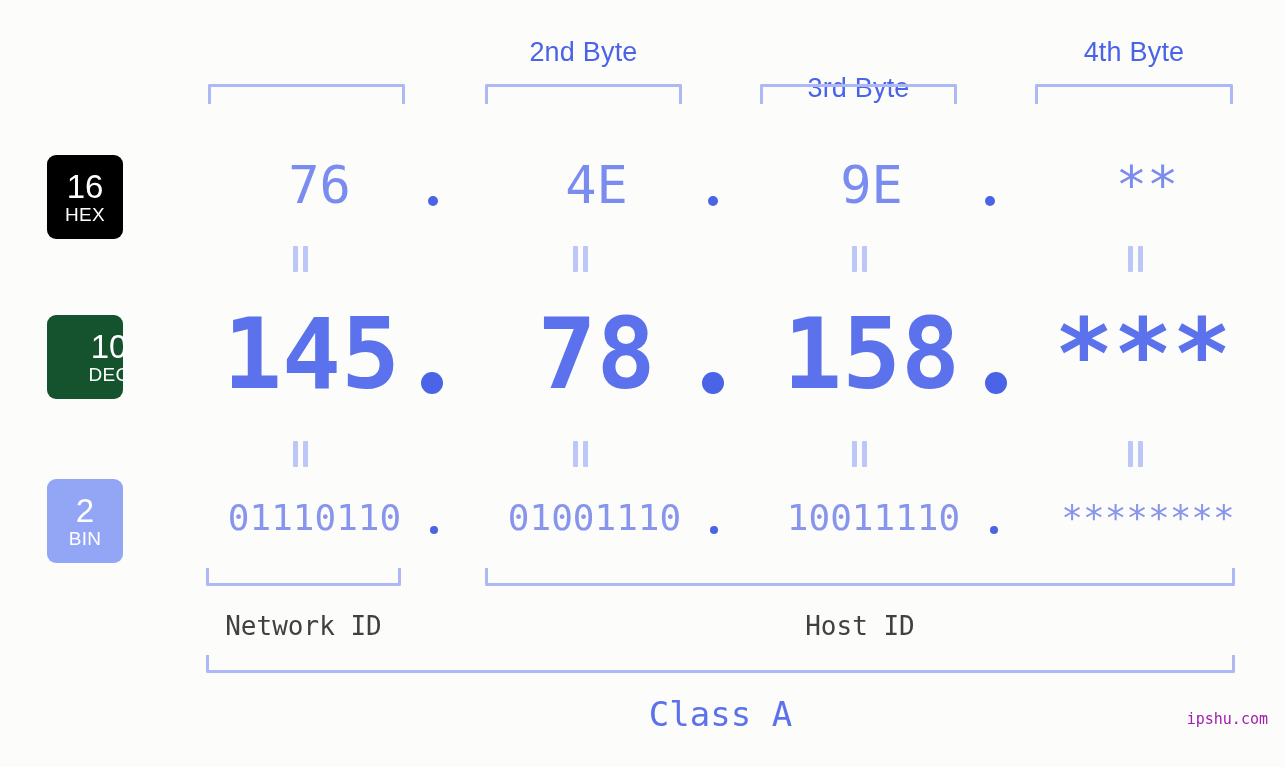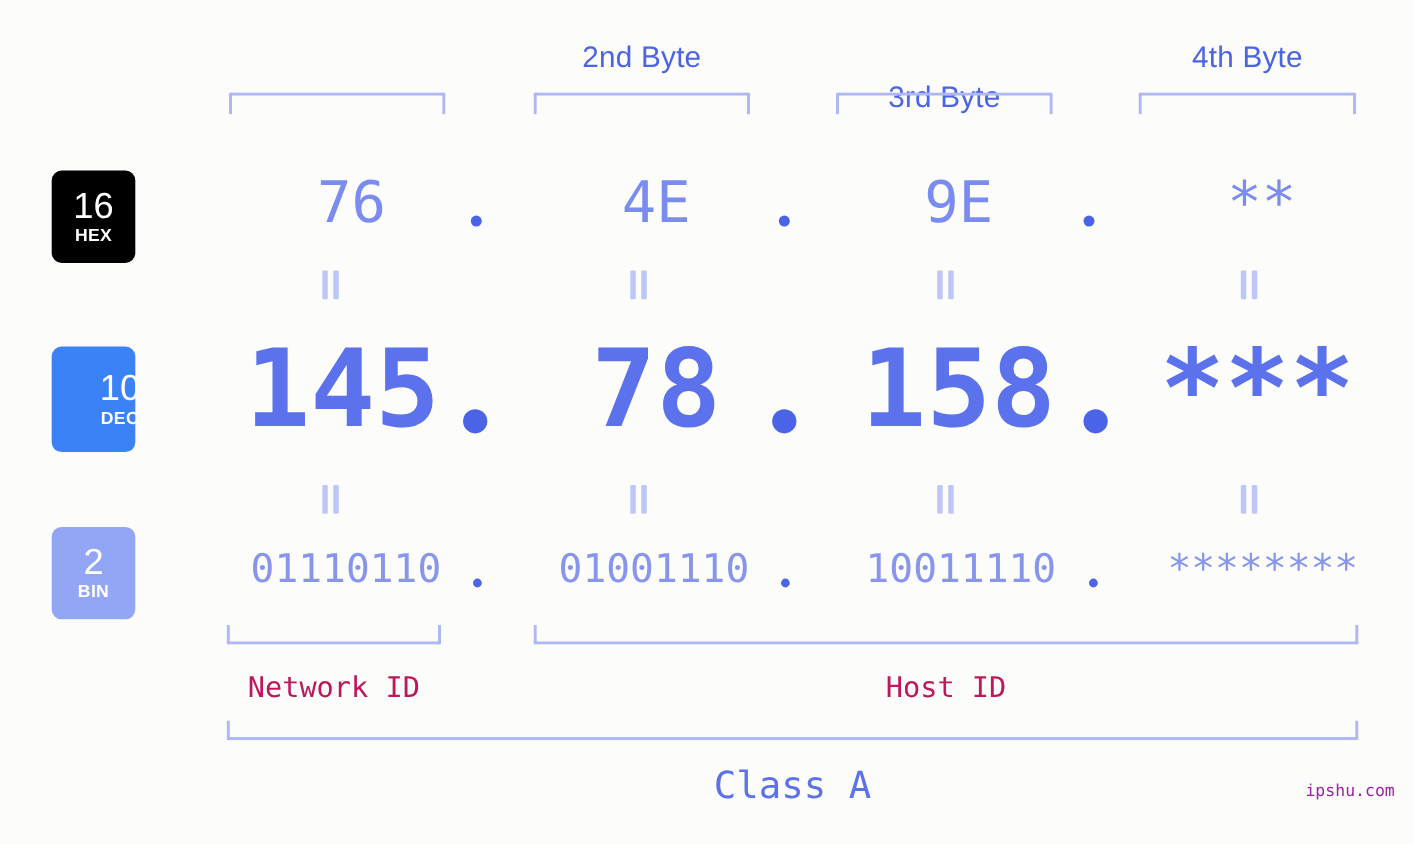--- a/index.html
+++ b/index.html
@@ -69,27 +69,27 @@
     justify-content: center;
     font-family: "Liberation Sans", sans-serif;
     box-sizing: border-box;
   }
   .badge .num {
     font-size: 33px;
     line-height: 34px;
     font-weight: 400;
   }
   .badge .word {
-    font-size: 16px;
+    font-size: 19px;
     line-height: 21px;
-    font-weight: 700;
+    font-weight: 400;
     letter-spacing: 0.3px;
   }
   .badge-hex { top: 155px; height: 84px; background: #000000; }
-  .badge-dec { top: 315px; height: 96px; background: #3b82f6; padding-left: 48px; }
+  .badge-dec { top: 315px; height: 84px; background: #14532d; padding-left: 48px; }
   .badge-bin { top: 479px; height: 84px; background: #93a5f5; }
 
   
   .cell {
     position: absolute;
     text-align: center;
     font-family: "DejaVu Sans Mono", monospace;
     white-space: nowrap;
     margin-left: 13px;
   }
@@ -147,21 +147,21 @@
   }
   .eq-1 { top: 246px; }
   .eq-2 { top: 441px; }
 
   
   .id-label {
     position: absolute;
     text-align: center;
     font-family: "DejaVu Sans Mono", monospace;
     font-size: 26px;
-    color: #be185d;
+    color: #404040;
     height: 34px;
     line-height: 34px;
     white-space: nowrap;
   }
 
   .class-label {
     position: absolute;
     text-align: center;
     font-family: "DejaVu Sans Mono", monospace;
     font-size: 34px;

